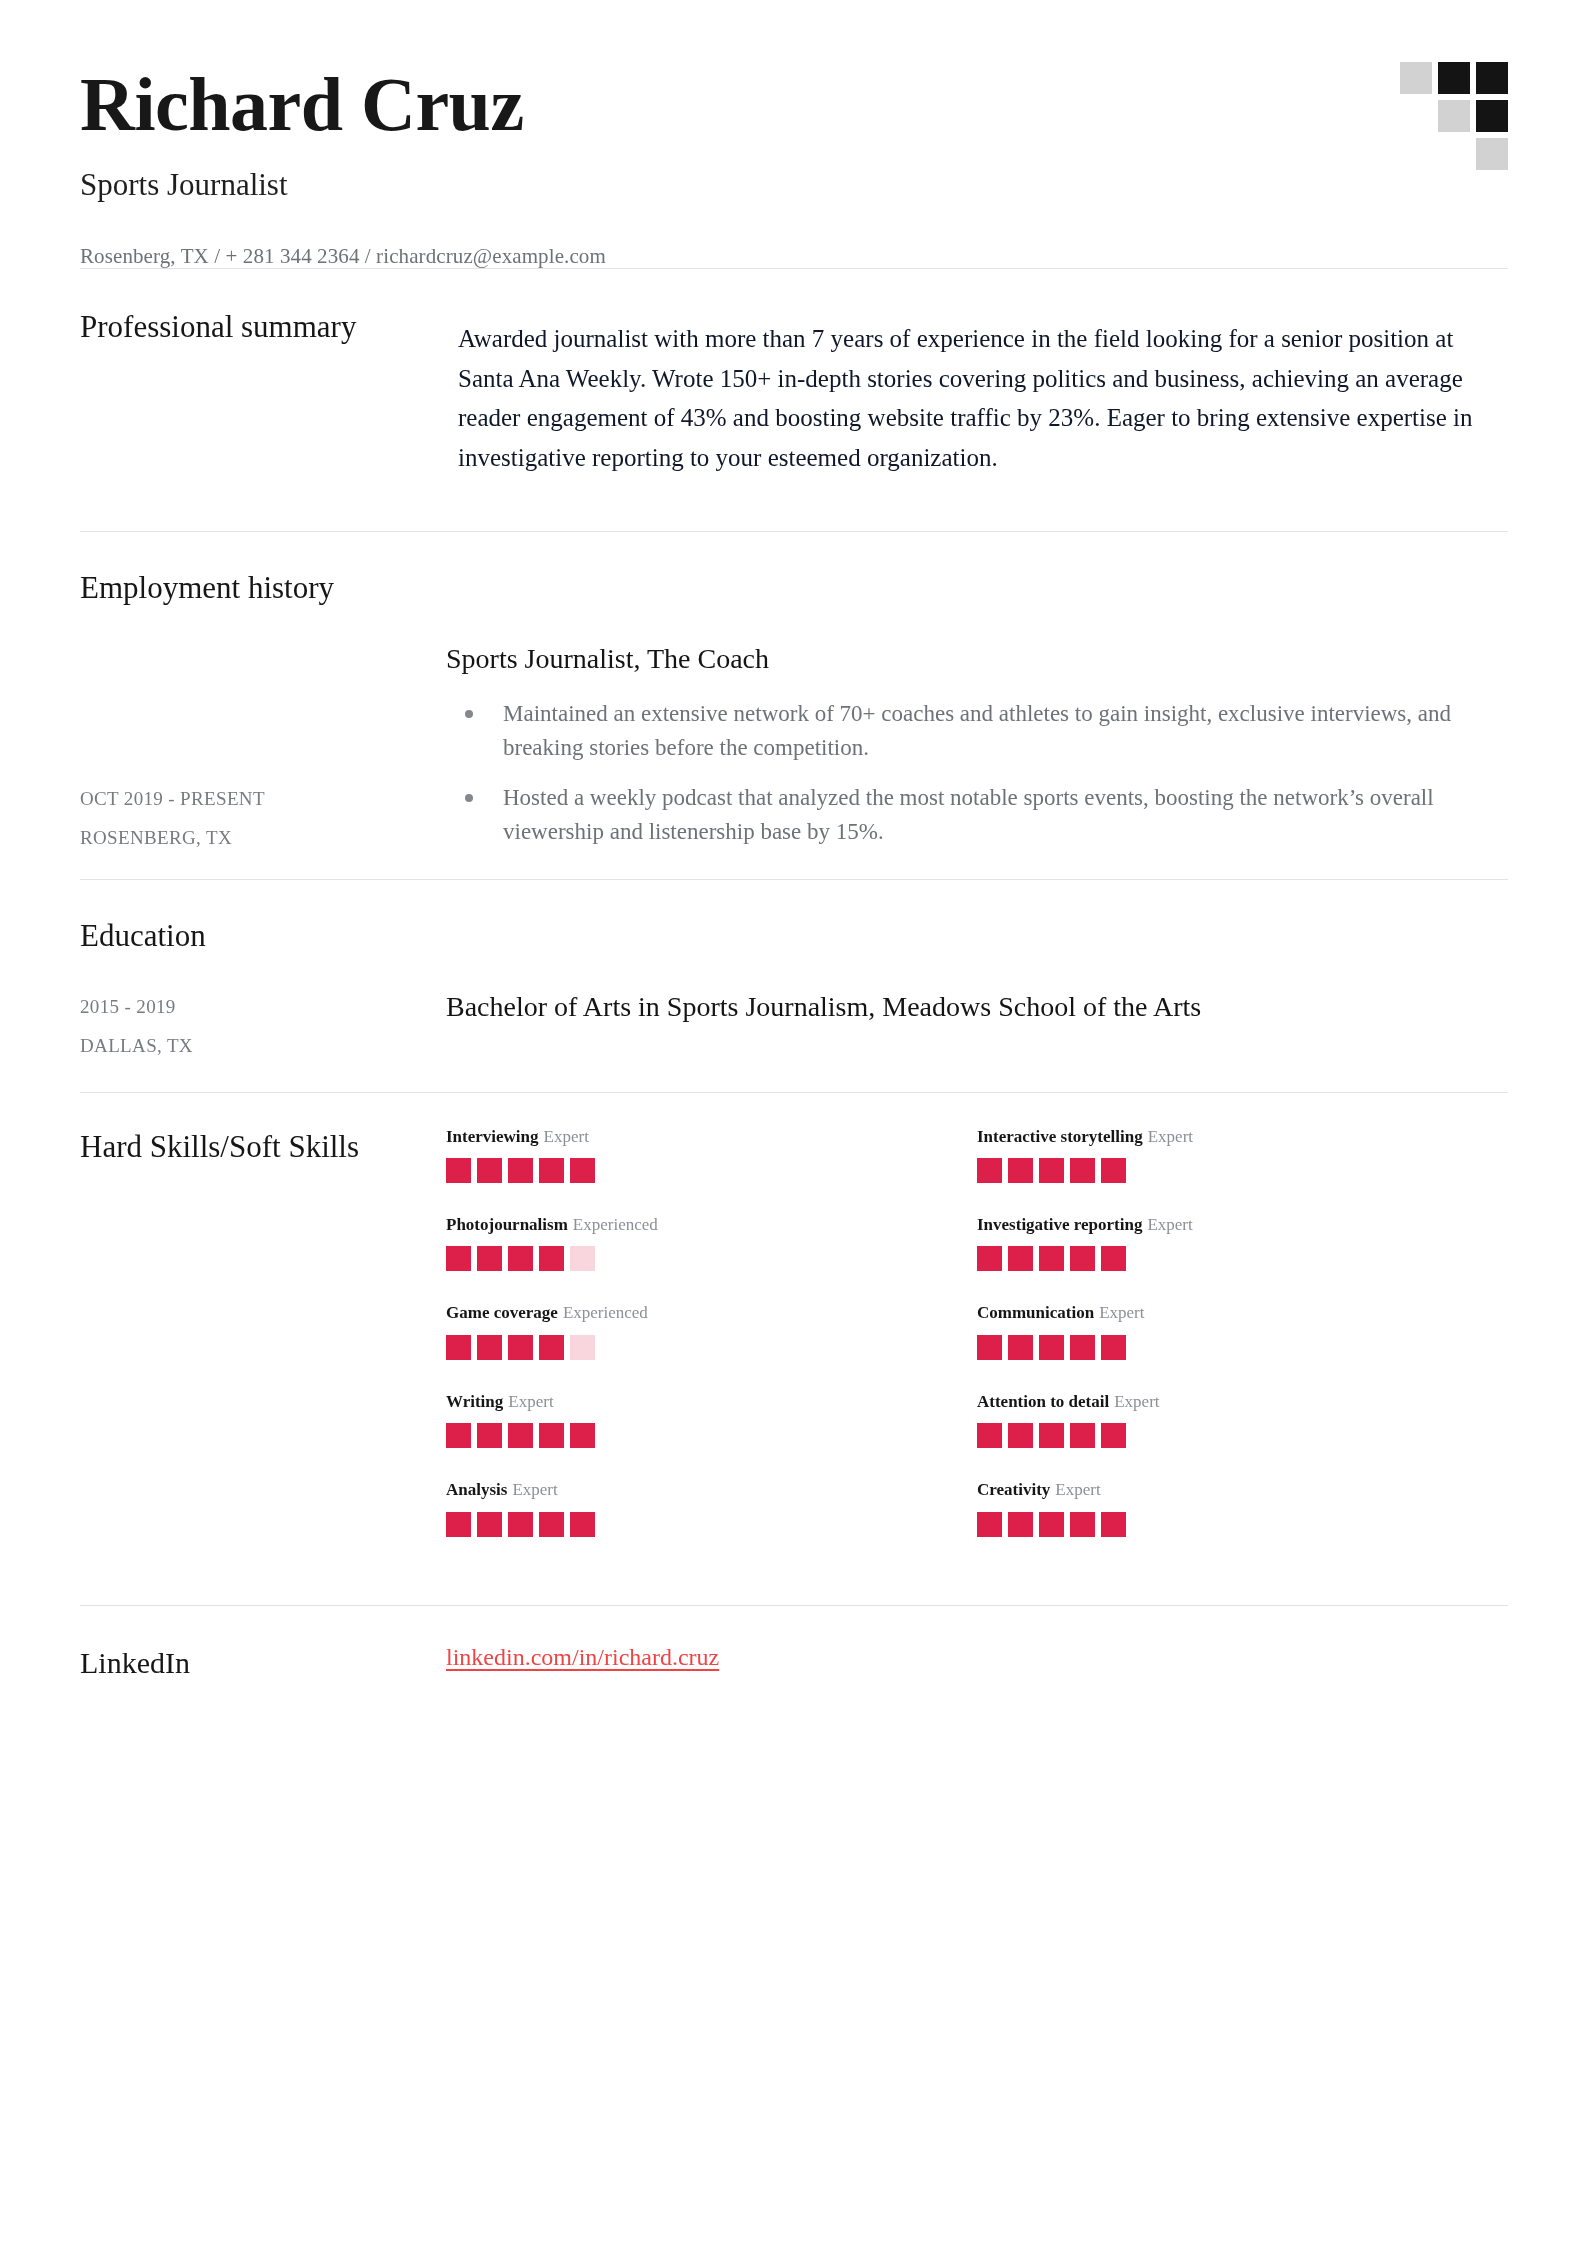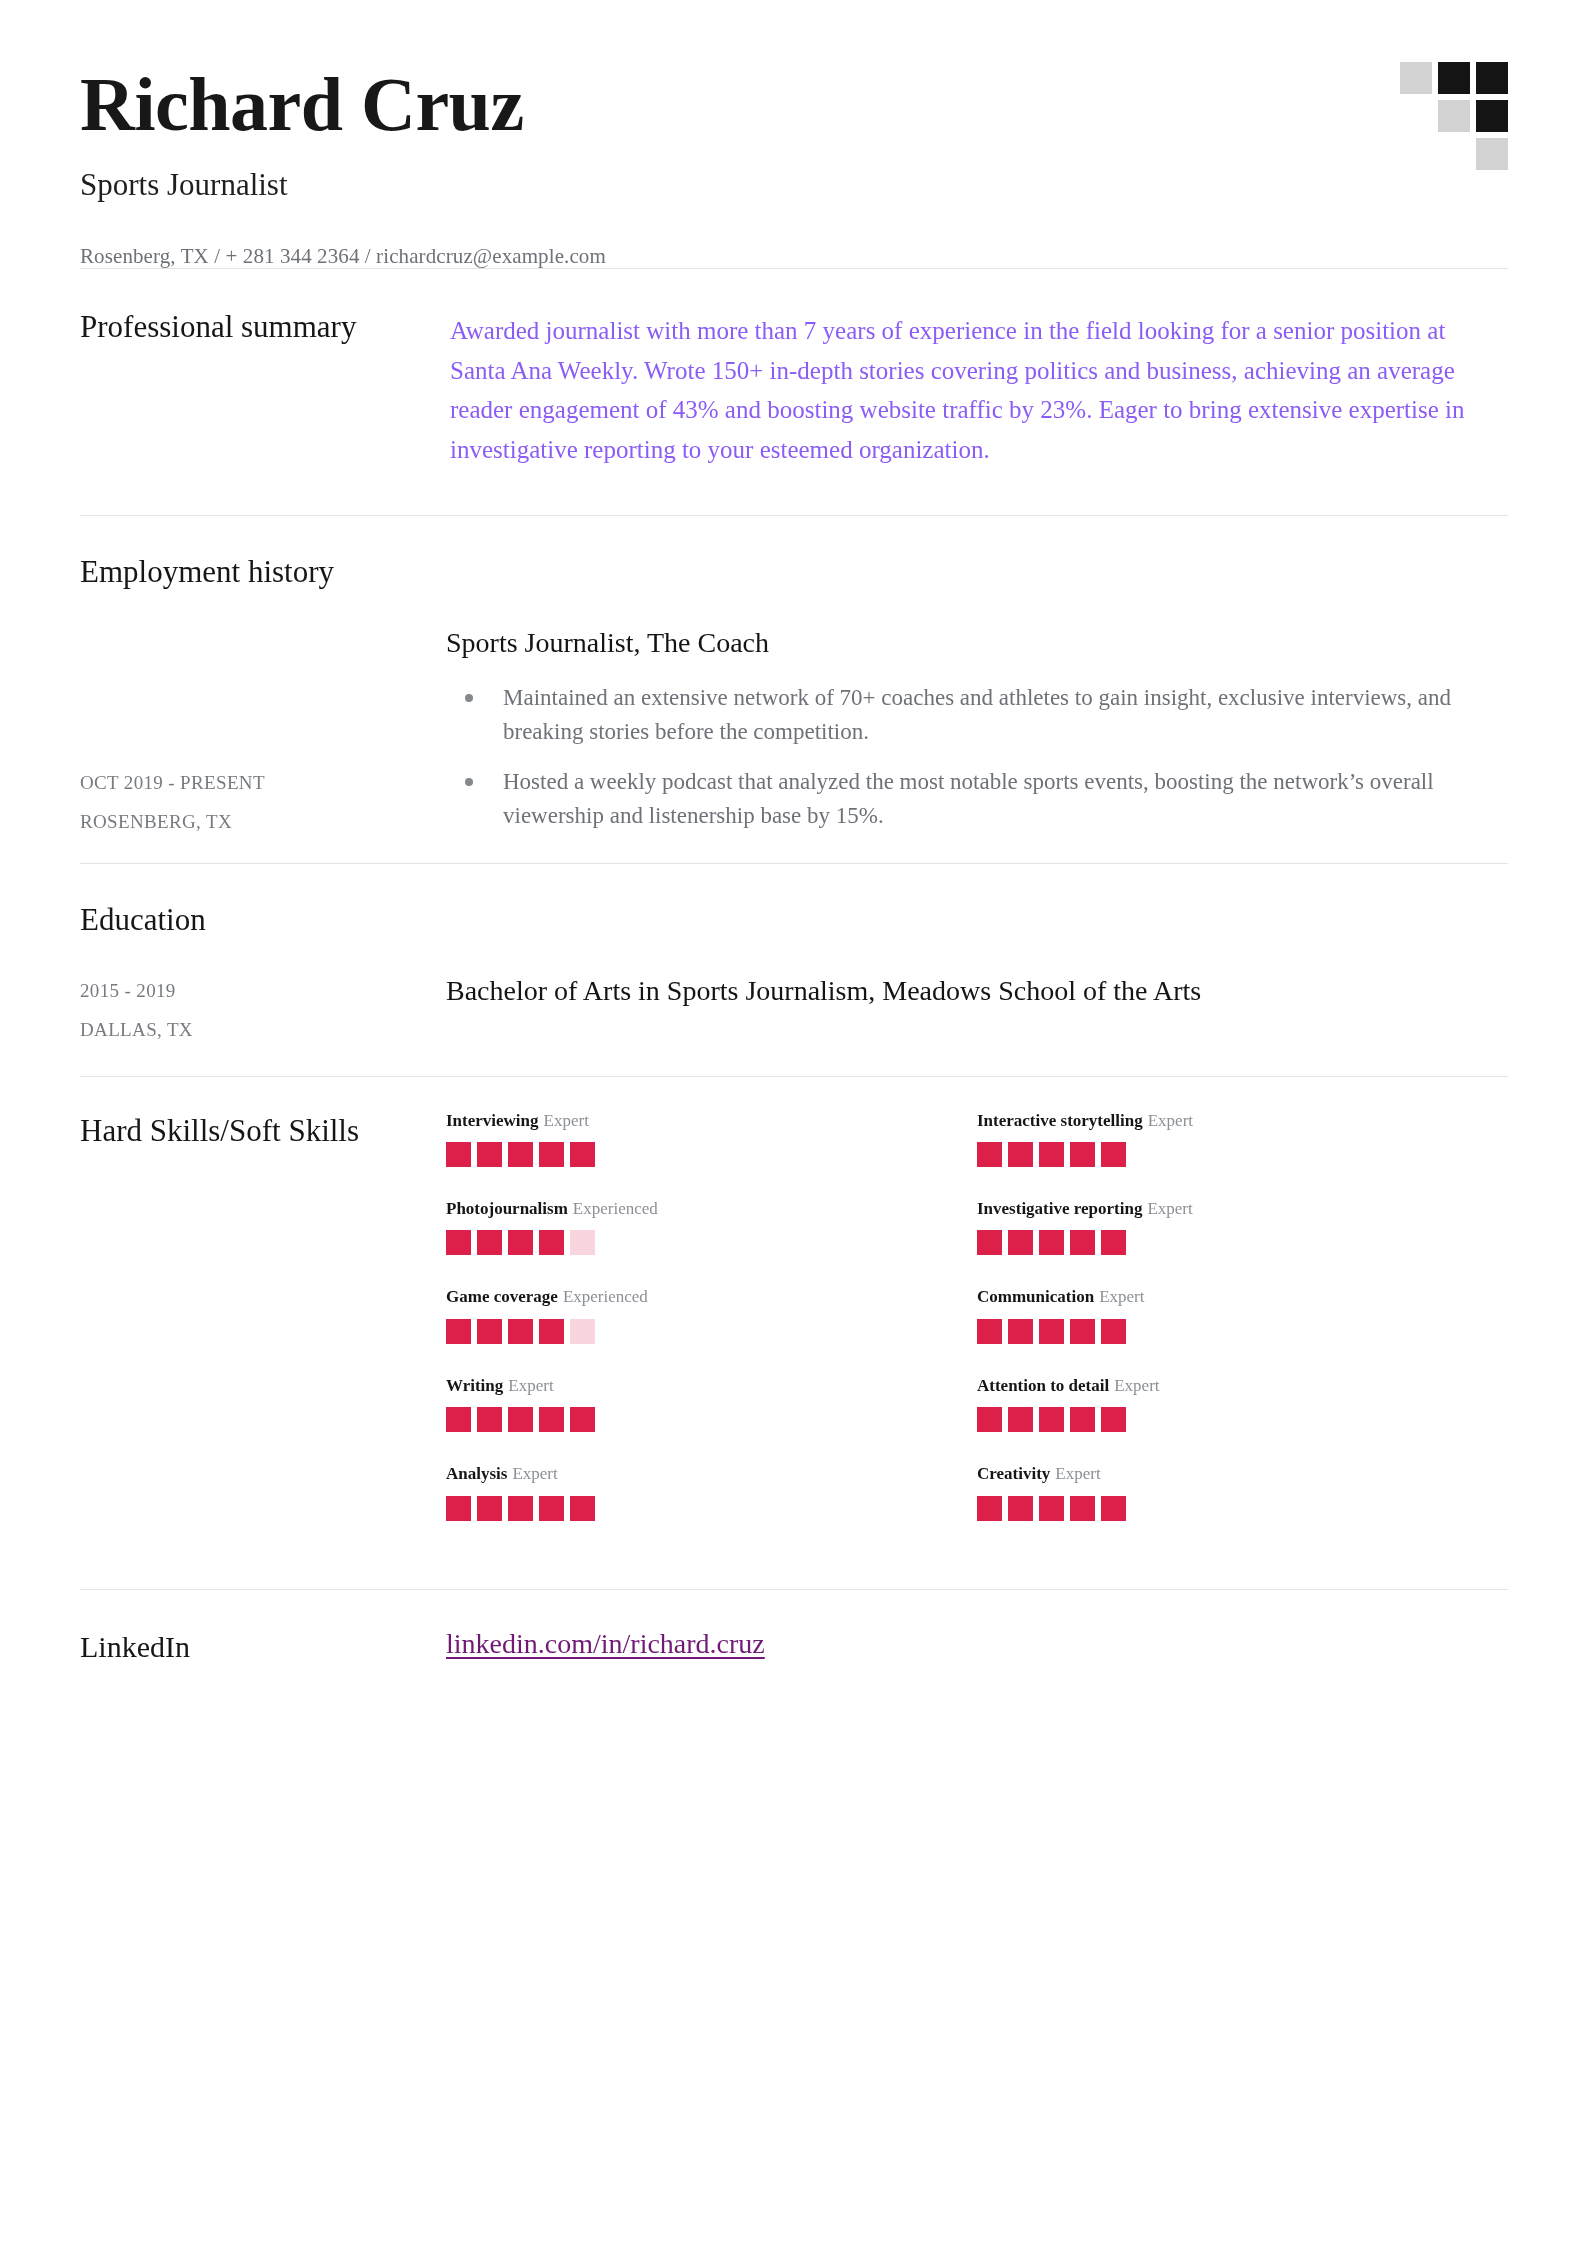--- a/index.html
+++ b/index.html
@@ -106,22 +106,22 @@
     color: #161616;
     line-height: 1.28;
     margin: 0;
   }
 
   
   .sec-summary { padding-top: 38px; padding-bottom: 42px; }
   .summary-text {
     font-size: 25px;
     line-height: 1.58;
-    color: #8b5cf6;
-    margin: 4px;
+    color: #0f172a;
+    margin: 12px;
     max-width: 1065px;
   }
 
   
   .sec-employment { padding-top: 36px; padding-bottom: 30px; }
   .emp-head { margin-bottom: 34px; }
   .emp-row { display: flex; width: 100%; align-items: flex-end; }
   .emp-meta {
     width: 366px;
     flex: 0 0 366px;
@@ -221,22 +221,22 @@
   }
   .pips { display: flex; gap: 6px; }
   .pip {
     width: 25px;
     height: 25px;
   }
 
   
   .sec-links { padding-top: 38px; padding-bottom: 40px; }
   .link-value {
-    font-size: 28px;
-    color: #701a75;
+    font-size: 24px;
+    color: #ef4444;
     text-decoration: underline;
     text-underline-offset: 4px;
     cursor: pointer;
   }
   .sec-links .col-label .section-title { font-size: 30px; }
 </style>
 </head>
 <body>
 
 <div class="page">

